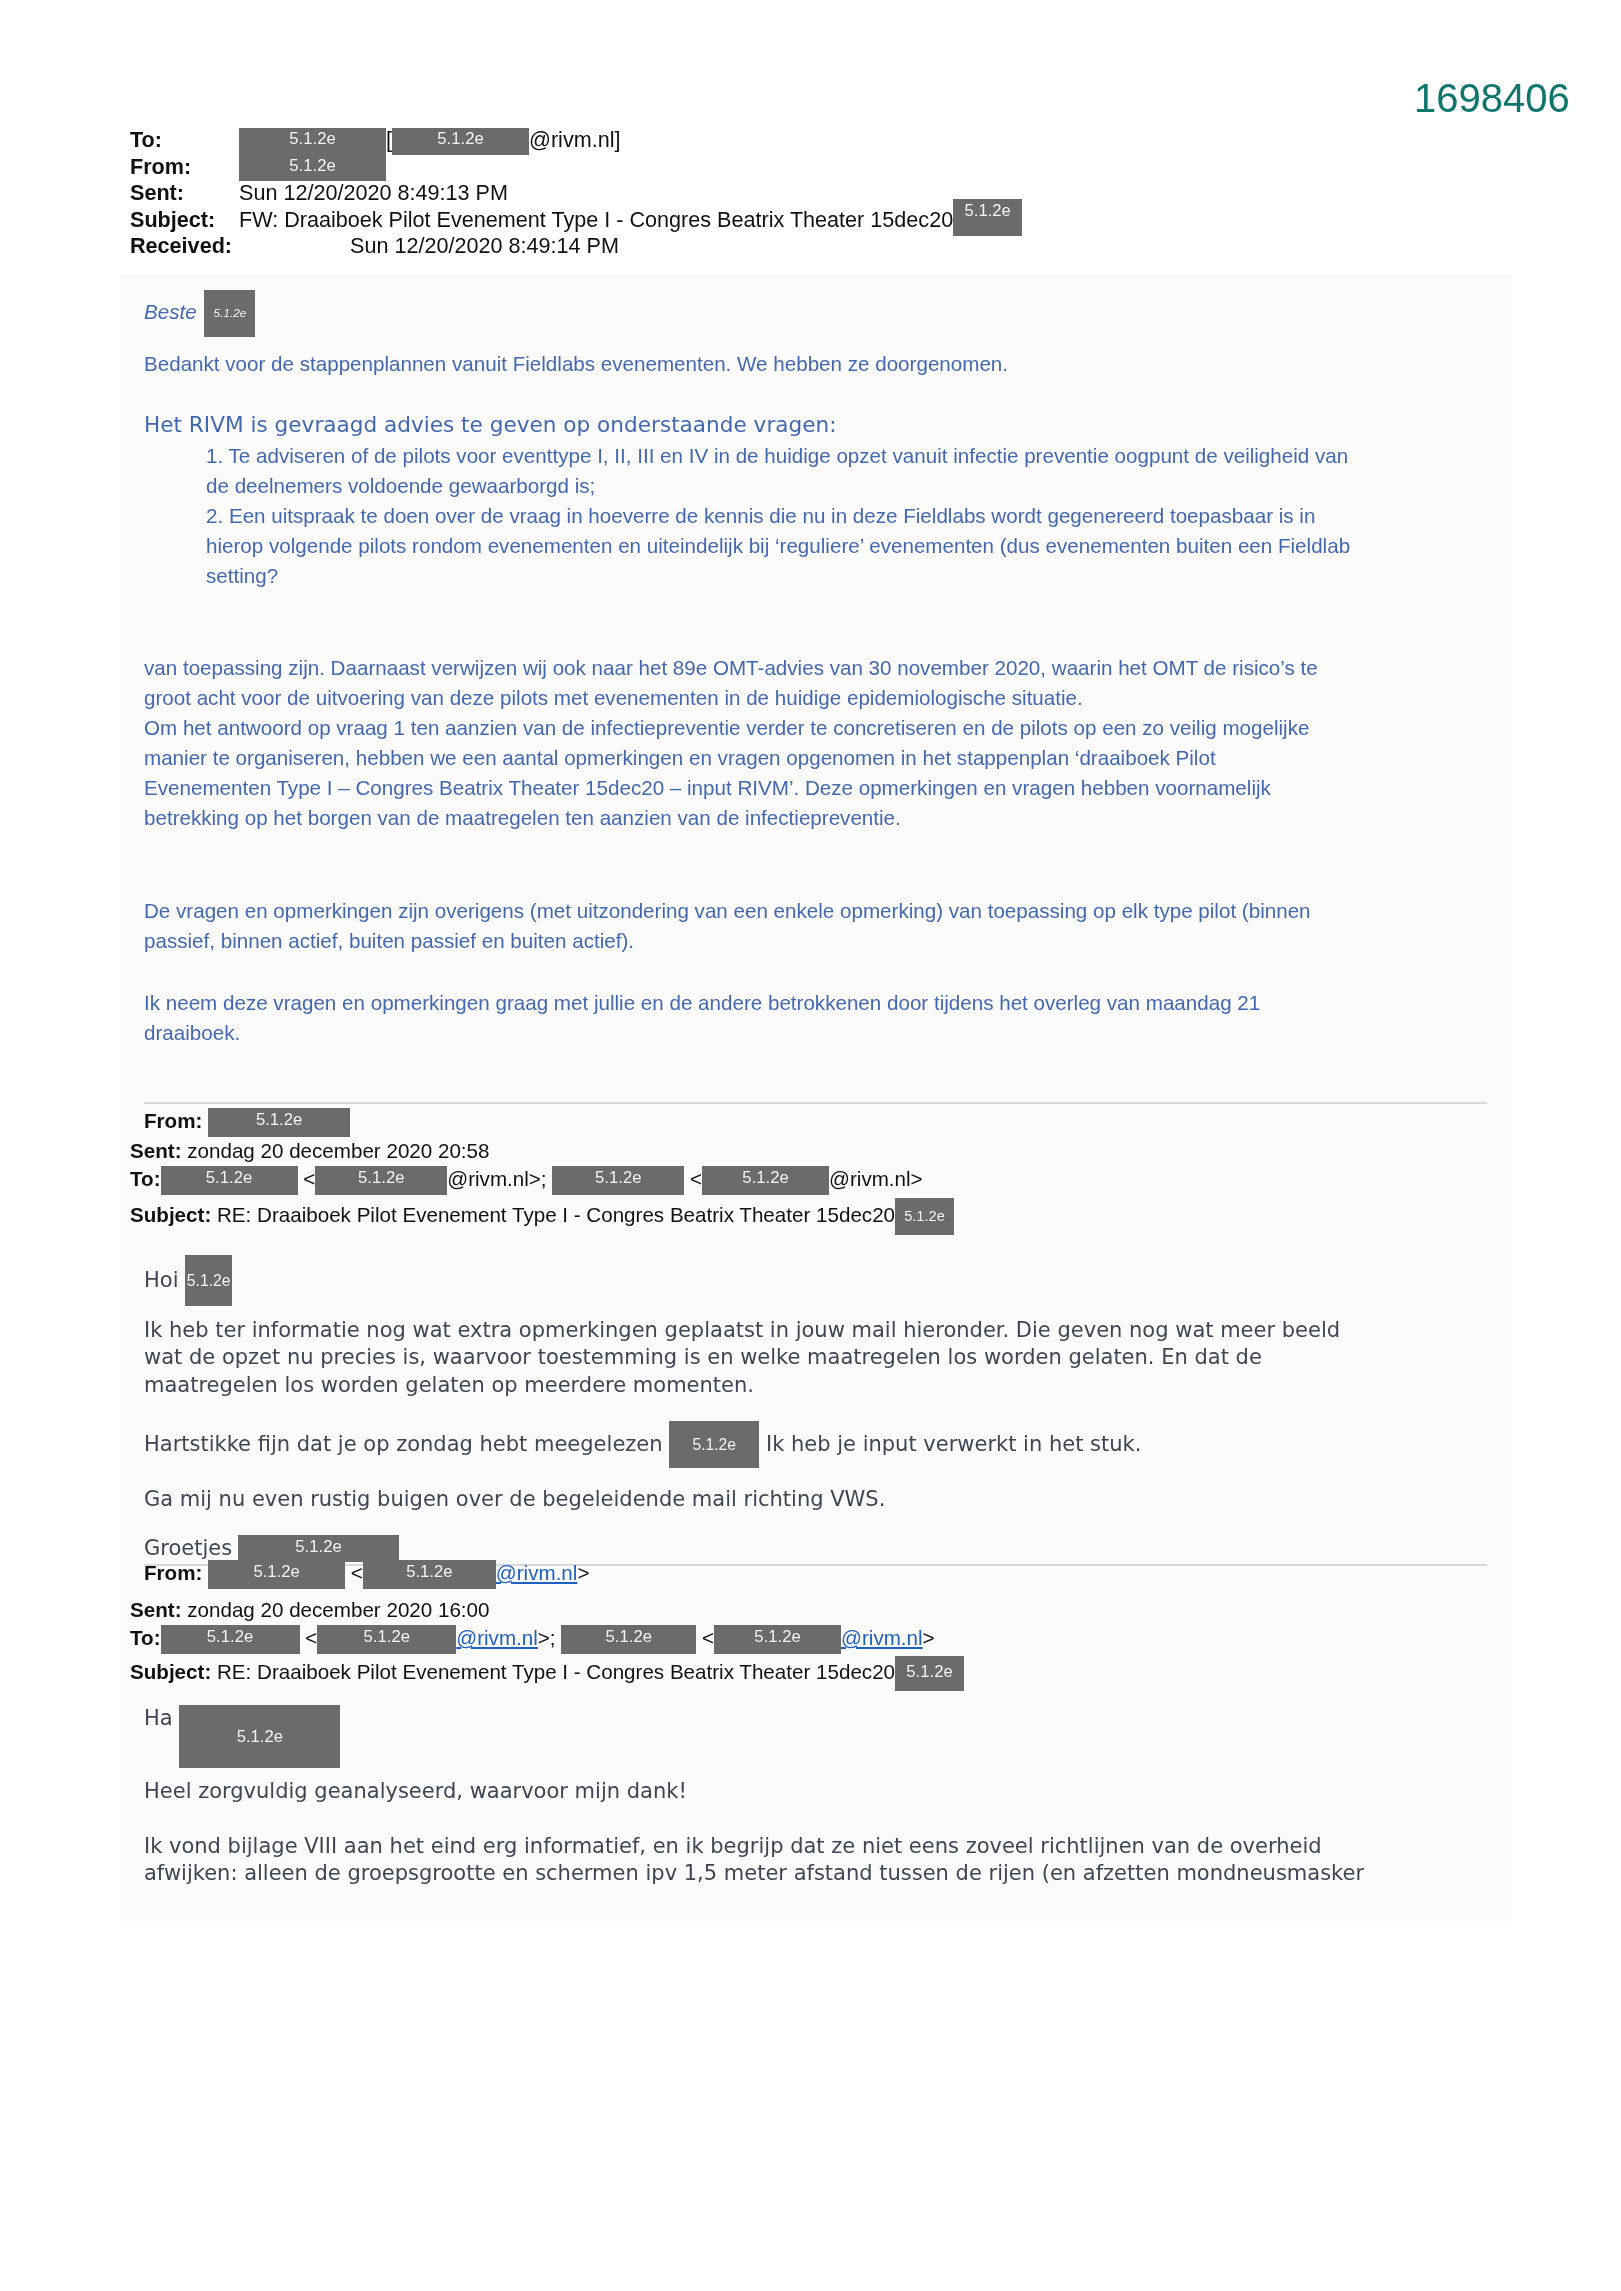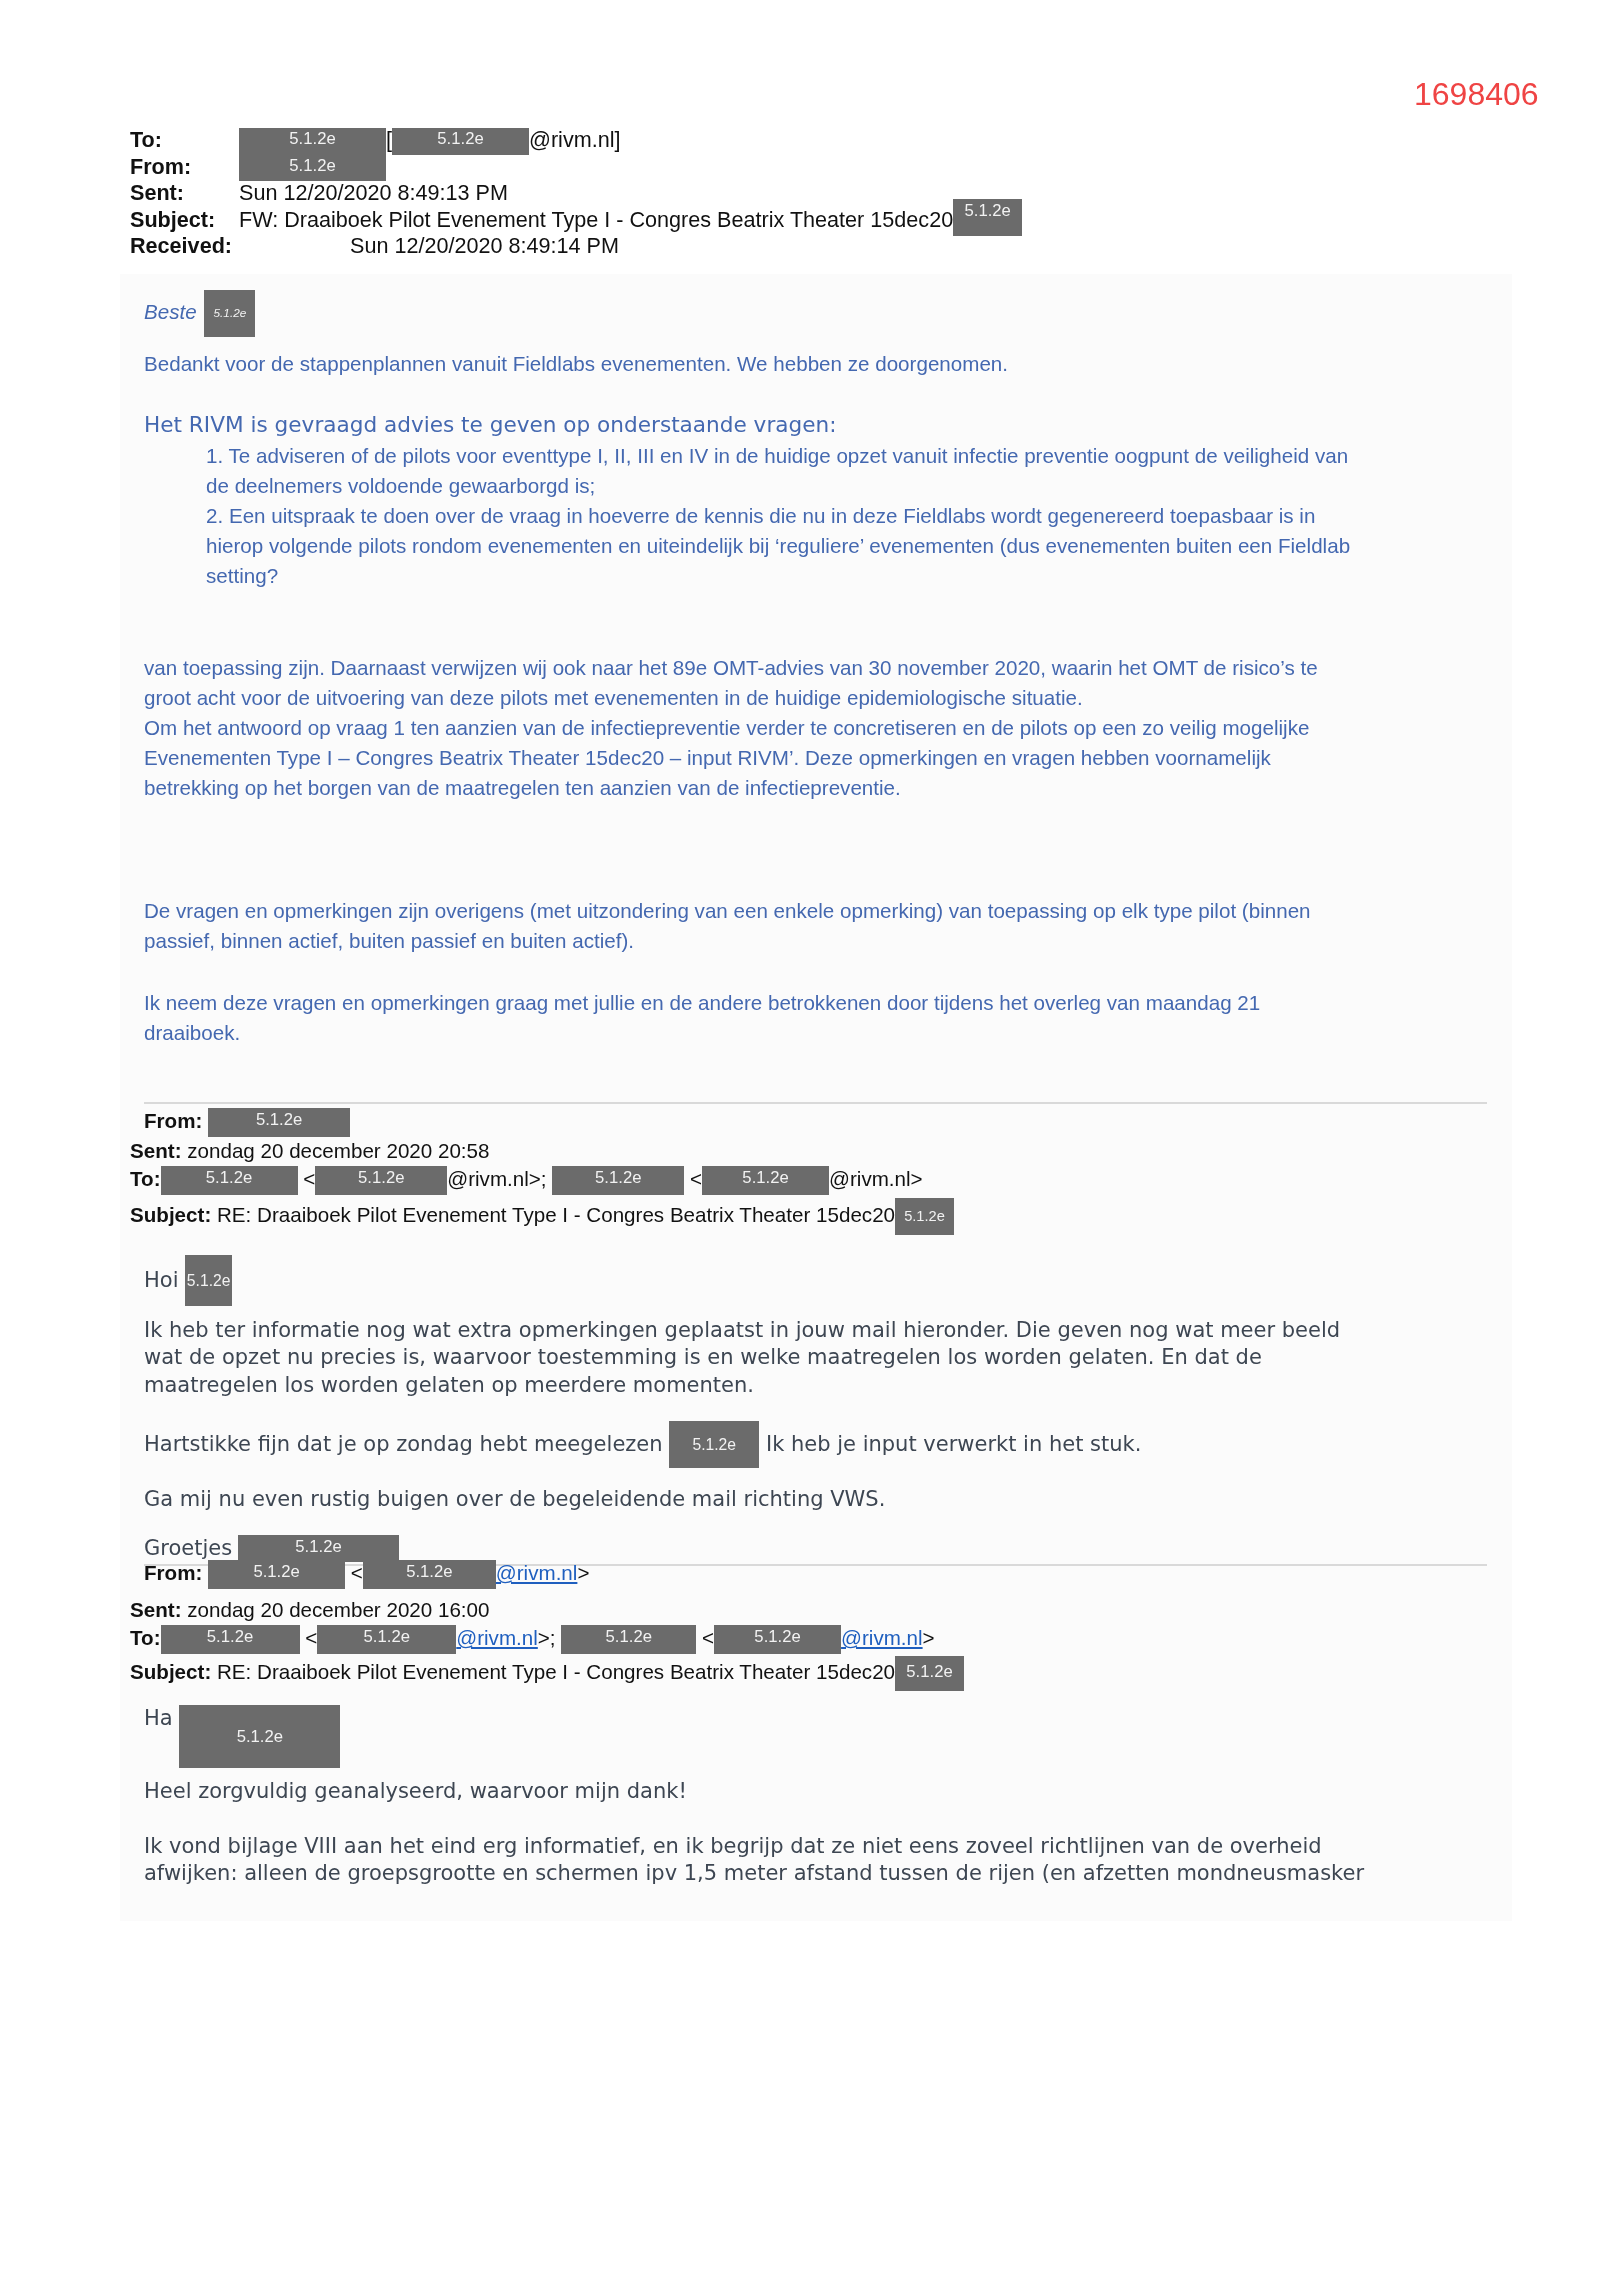--- a/index.html
+++ b/index.html
@@ -1,21 +1,21 @@
 <!DOCTYPE html>
 <html><head>
 <meta charset="utf-8">
 <style>
   html, body { margin: 0; padding: 0; }
   body {
     width: 1621px; height: 2292px; background: #ffffff; position: relative;
     font-family: "Liberation Sans", sans-serif; color: #111;
     overflow: hidden;
   }
-  .docnum { position: absolute; left: 1414px; top: 76px; font-size: 32px; color: #ef4444; }
+  .docnum { position: absolute; left: 1414px; top: 76px; font-size: 40px; color: #0f766e; }
   .redact {
     display: inline-block; background: #6b6b6b; color: #f2f2f2;
     font-family: "Liberation Sans", sans-serif; text-align: center;
     vertical-align: middle; box-sizing: border-box;
   }
   
   .hdr { position: absolute; left: 130px; top: 127px; font-size: 21.6px; line-height: 26.5px; }
   .hdr .row { position: relative; height: 26.5px; white-space: nowrap; }
   .hdr .lbl { position: absolute; left: 0; font-weight: bold; }
   .hdr .val { position: absolute; left: 109px; }
@@ -86,20 +86,21 @@
 <div class="p blue ital" style="top:501px;left:206px;">
   <div>2.  Een uitspraak te doen over de vraag in hoeverre de kennis die nu in deze Fieldlabs wordt gegenereerd toepasbaar is in</div>
   <div>hierop volgende pilots rondom evenementen en uiteindelijk bij ‘reguliere’ evenementen (dus evenementen buiten een Fieldlab</div>
   <div>setting?</div>
 </div>
 
 <div class="p blue" style="top:653px;">
   <div>van toepassing zijn. Daarnaast verwijzen wij ook naar het 89e OMT-advies van 30 november 2020, waarin het OMT de risico’s te</div>
   <div>groot acht voor de uitvoering van deze pilots met evenementen in de huidige epidemiologische situatie.</div>
   <div>Om het antwoord op vraag 1 ten aanzien van de infectiepreventie verder te concretiseren en de pilots op een zo veilig mogelijke</div>
+  <div>manier te organiseren, hebben we een aantal opmerkingen en vragen opgenomen in het stappenplan ‘draaiboek Pilot</div>
   <div>Evenementen Type I – Congres Beatrix Theater 15dec20 – input RIVM’. Deze opmerkingen en vragen hebben voornamelijk</div>
   <div>betrekking op het borgen van de maatregelen ten aanzien van de infectiepreventie.</div>
 </div>
 <div class="p blue" style="top:896px;">
   <div>De vragen en opmerkingen zijn overigens (met uitzondering van een enkele opmerking) van toepassing op elk type pilot (binnen</div>
   <div>passief, binnen actief, buiten passief en buiten actief).</div>
 </div>
 <div class="p blue" style="top:988px;">
   <div>Ik neem deze vragen en opmerkingen graag met jullie en de andere betrokkenen door tijdens het overleg van maandag 21</div>
   <div>draaiboek.</div>

